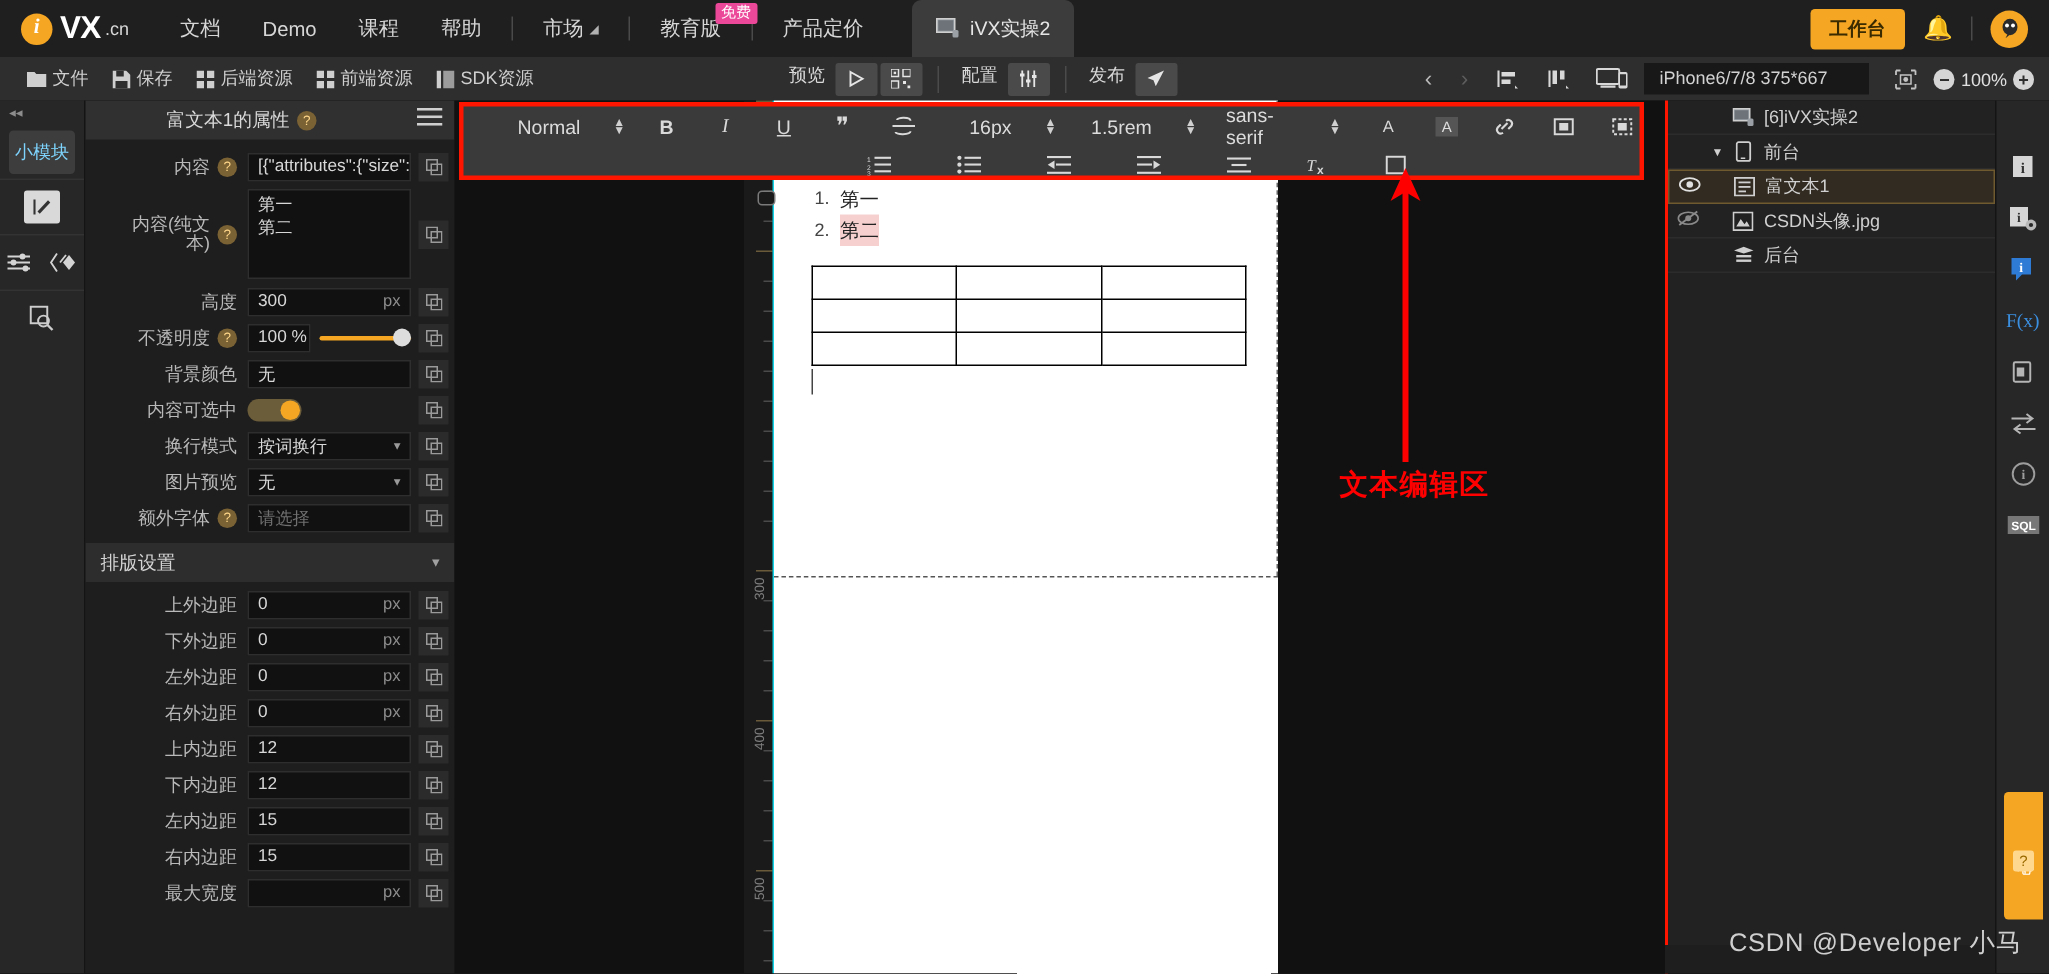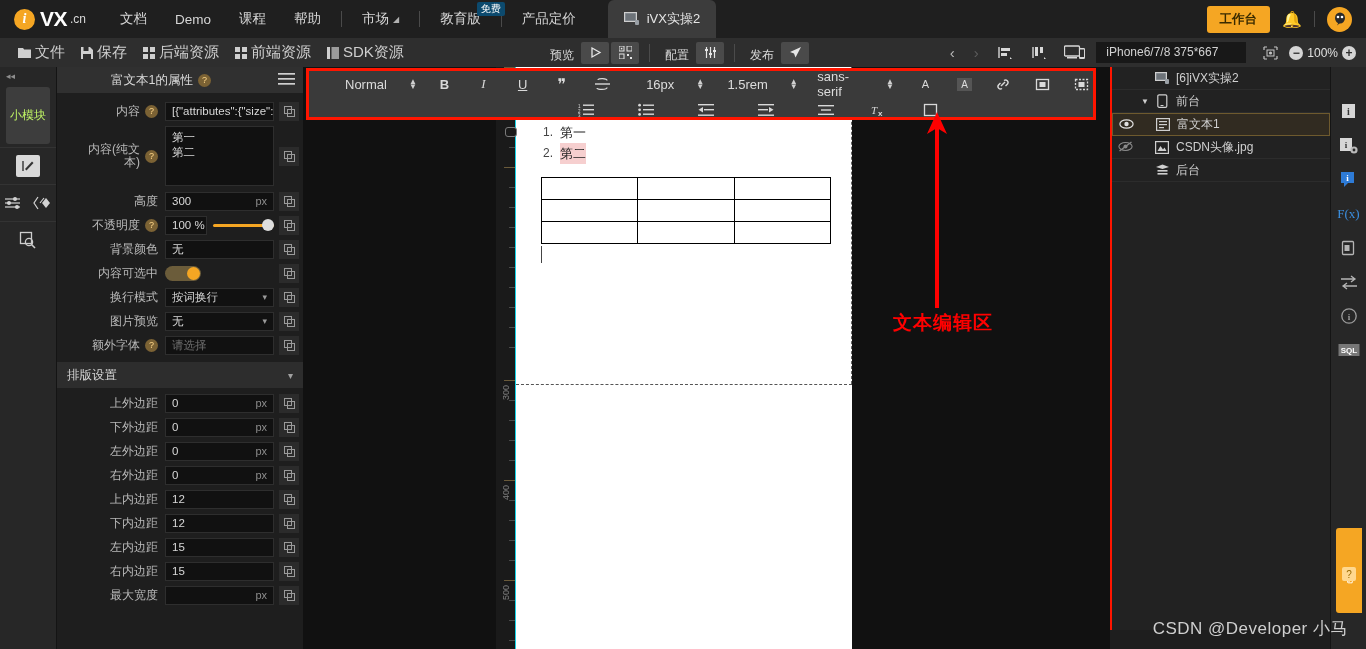--- a/index.html
+++ b/index.html
@@ -27,21 +27,21 @@
   .logo-text { color:#fff; font-size:21px; font-weight:bold; letter-spacing:-0.5px; margin-left:3px;}
   .logo-cn { color:#d8d8d8; font-size:12px; margin-left:1px; }
   .nav-items { display:flex; align-items:center; margin-left:20px; }
   .nav-item {
     color:#d6d6d6; font-size:13.5px; padding:0 14px; height:38px;
     display:flex; align-items:center; cursor:pointer; position:relative;
   }
   .nav-sep { width:1px; height:16px; background:#4a4a4a; margin:0 6px;}
   .badge-free {
     position:absolute; top:2px; right:-10px;
-    background:#0c4a6e; color:#fff; font-size:10px;
+    background:#ec4899; color:#fff; font-size:10px;
     padding:1px 4px; border-radius:2px; line-height:12px;
   }
   .caret-small { margin-left:4px; font-size:8px; opacity:.8; }
   .proj-tab {
     margin-left:18px; height:38px; background:#3c3c3c;
     border-radius:6px 6px 0 0; display:flex; align-items:center;
     padding:0 16px; gap:7px; color:#e6e6e6; font-size:13px; cursor:pointer;
   }
   .proj-tab .ic { display:inline-flex; }
   .topright { margin-left:auto; display:flex; align-items:center; gap:12px; padding-right:14px;}
@@ -57,25 +57,25 @@
   }
 
   
   .toolbar2 {
     position:absolute; left:0; top:38px; width:1366px; height:29px;
     background:#2e2e2e; display:flex; align-items:center;
   }
   .tb-left { display:flex; align-items:center; padding-left:10px; gap:0; }
   .tb-btn {
     display:flex; align-items:center; gap:4px; color:#cfcfcf;
-    font-size:15px; padding:17px 8px; height:29px; cursor:pointer;
+    font-size:12px; padding:17px 8px; height:29px; cursor:pointer;
   }
   .tb-btn svg { display:block; }
   .tb-mid { margin-left:auto; display:flex; align-items:center; }
-  .tb-grp { display:flex; align-items:flex-end; }
+  .tb-grp { display:flex; align-items:flex-start; }
   .tb-sq {
     width:28px; height:22px; background:#4a4a4a; display:flex;
     align-items:center; justify-content:center; margin:0 1px; cursor:pointer;
     border-radius:2px;
   }
   .tb-lbl { color:#d8d8d8; font-size:12px; padding:0 6px; cursor:pointer;}
   .tb-divider { width:1px; height:18px; background:#4b4b4b; margin:0 9px; }
   .tb-right { margin-left:auto; display:flex; align-items:center; padding-right:10px; gap:4px;}
   .arrow-btn { color:#bbb; font-size:15px; width:20px; text-align:center; cursor:pointer;}
   .arrow-btn.dim { color:#5d5d5d; }
@@ -90,22 +90,22 @@
     justify-content:center; line-height:1; cursor:pointer; font-weight:bold;
   }
 
   
   .rail {
     position:absolute; left:0; top:67px; width:57px; height:582px;
     background:#272727; border-right:1px solid #141414;
   }
   .rail-collapse { height:17px; display:flex; align-items:center; padding-left:6px; color:#8d8d8d; font-size:9px; cursor:pointer;}
   .rail-chip {
-    margin:3px 6px; background:#3d3d3d; color:#bef264; font-size:12px;
-    text-align:center; padding:20px 0; border-radius:3px; cursor:pointer;
+    margin:3px 6px; background:#3d3d3d; color:#7dd3fc; font-size:12px;
+    text-align:center; padding:6px 0; border-radius:3px; cursor:pointer;
   }
   .rail-row { display:flex; align-items:center; justify-content:center; gap:6px; padding:7px 0; border-top:1px solid #333;}
   .rail-ic { width:24px; height:22px; display:flex; align-items:center; justify-content:center; cursor:pointer;}
   .rail-ic.boxed { background:#d9d9d9; border-radius:2px; }
 
   
   .props {
     position:absolute; left:57px; top:67px; width:246px; height:582px;
     background:#1e1e1e; overflow:hidden;
   }

